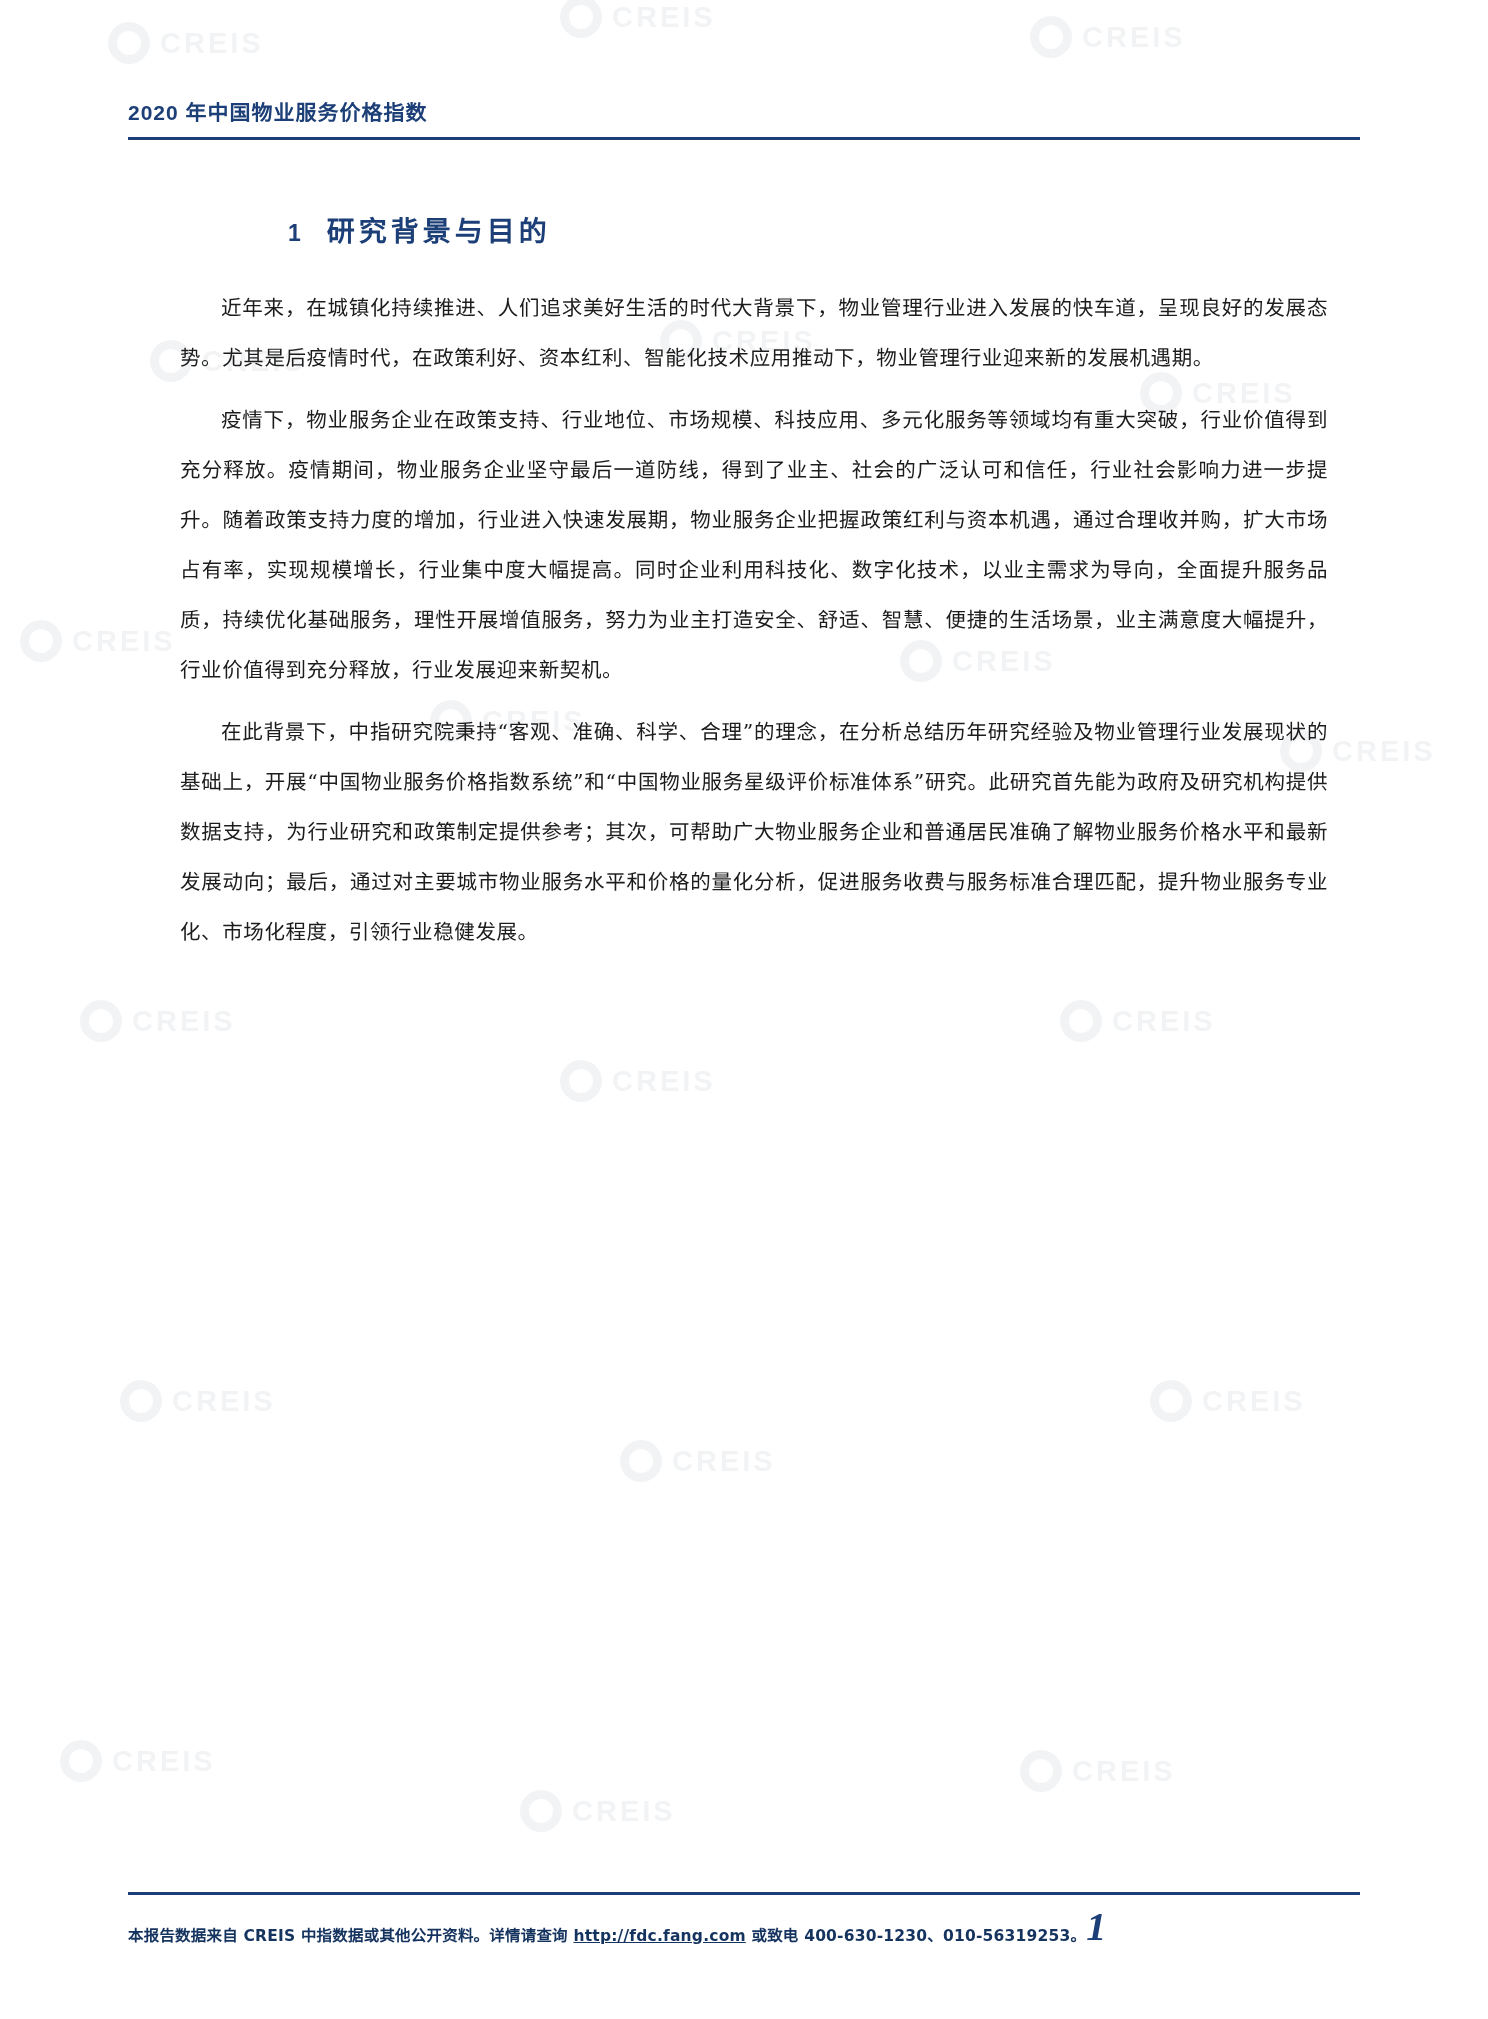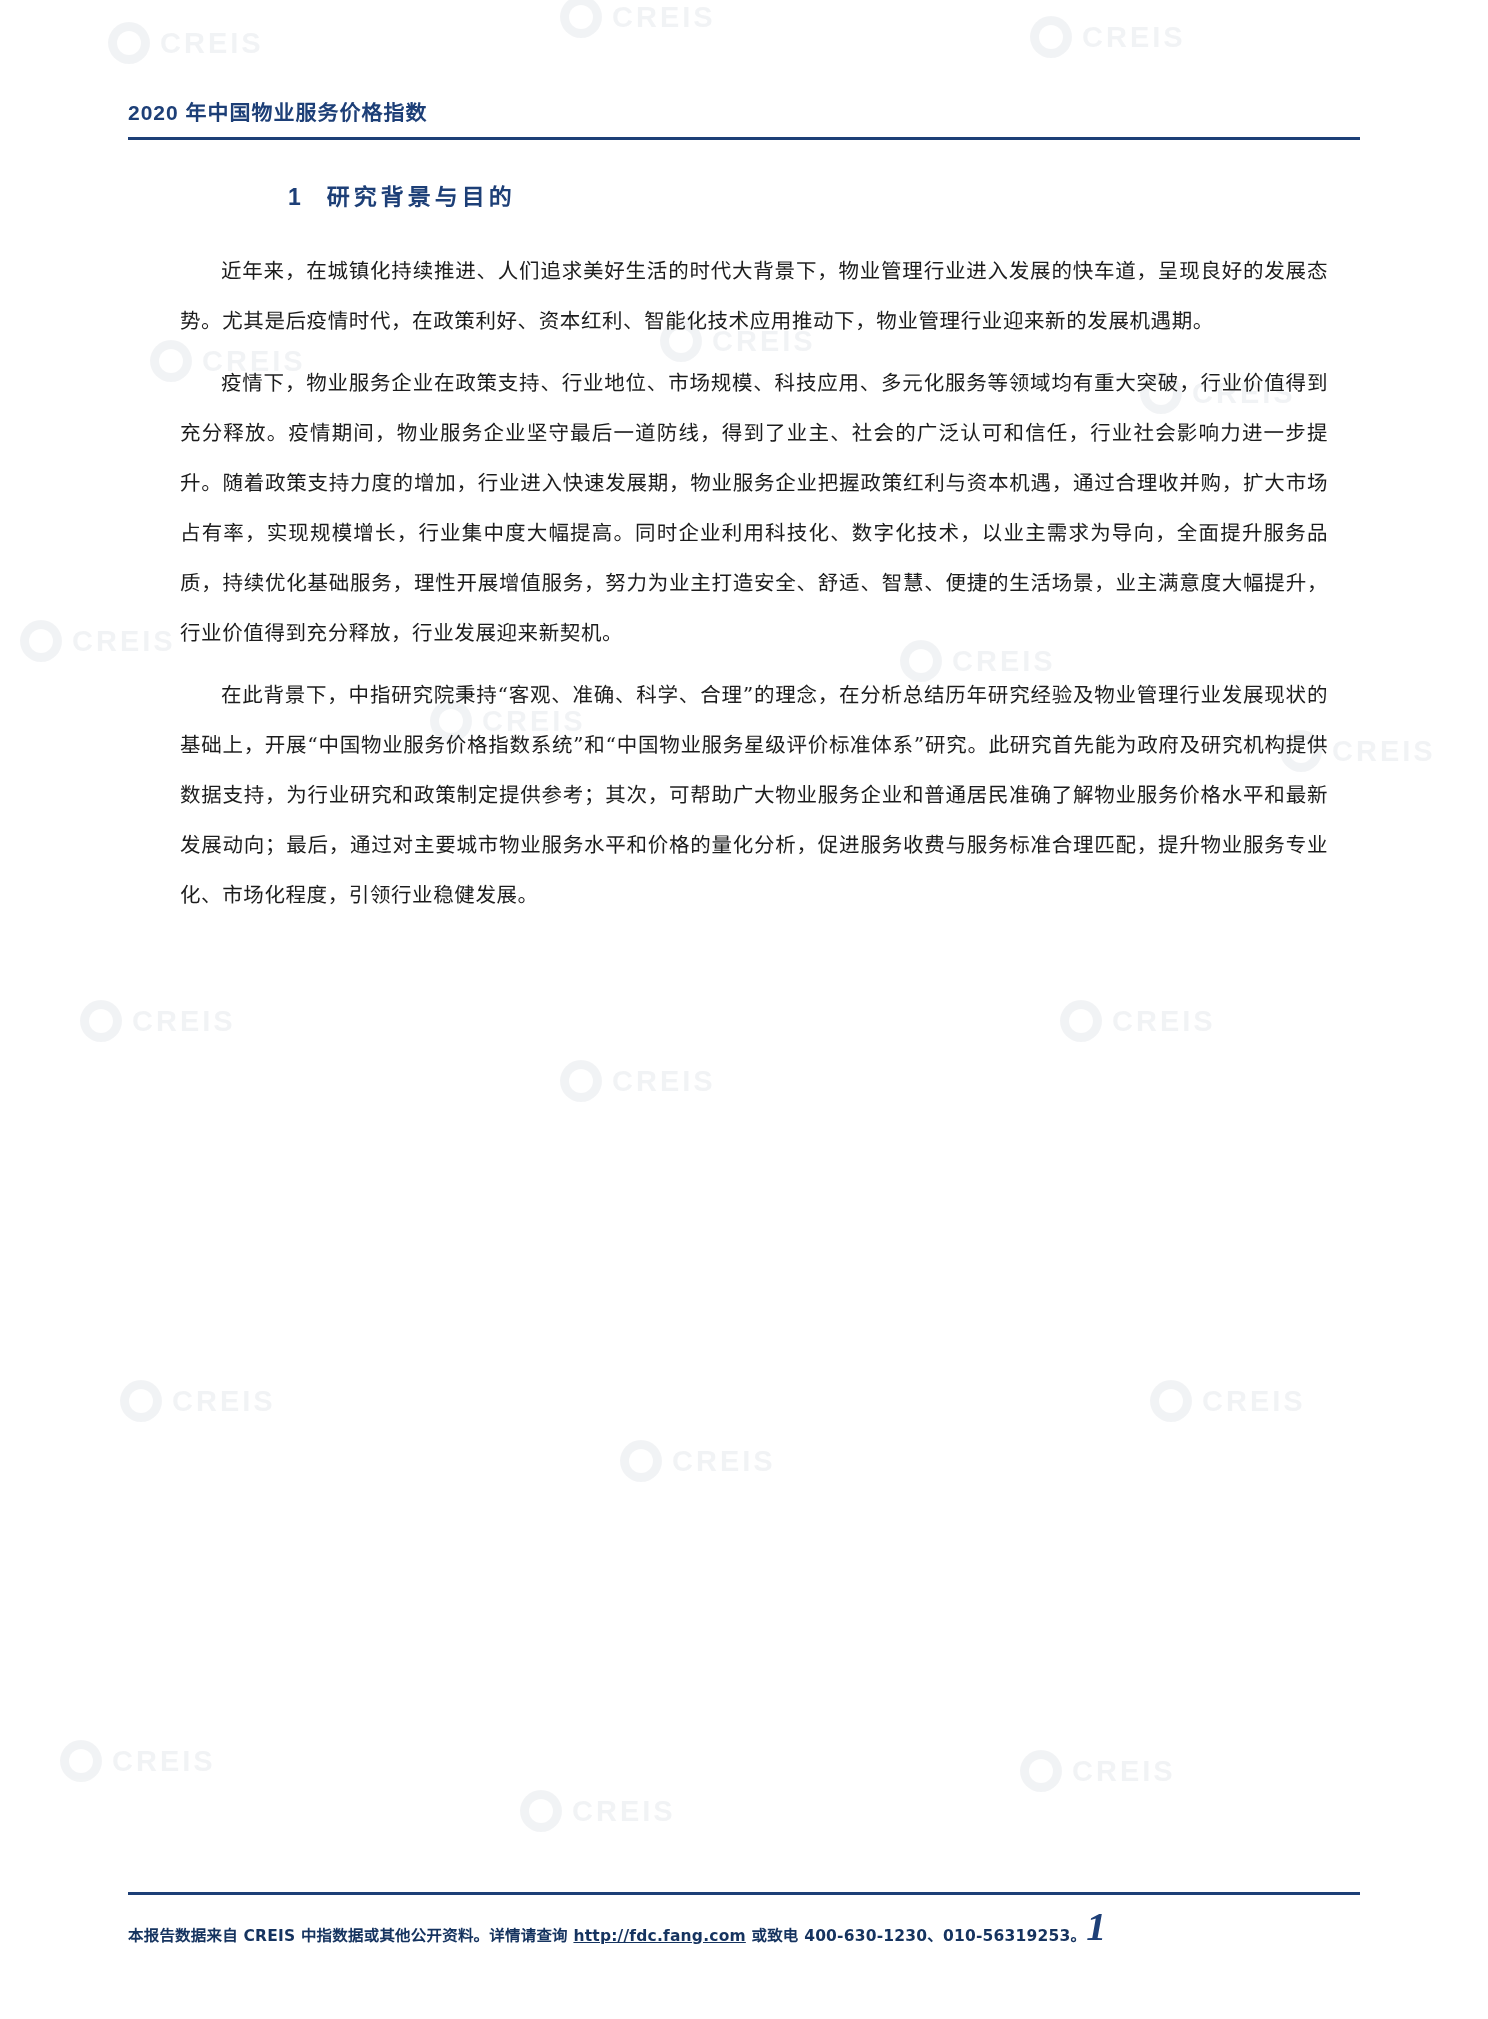--- a/index.html
+++ b/index.html
@@ -101,24 +101,25 @@
     margin: 0 0 34px 108px;
   }
   .section-number {
     font-family: "Liberation Sans", sans-serif;
     font-size: 23px;
     font-weight: 700;
     color: #1d3f77;
   }
   .section-title {
     font-family: Liberation Serif, serif;
-    font-size: 23px;
+    font-size: 28px;
     font-weight: 700;
     color: #1d3f77;
     letter-spacing: 4px;
+    margin-top: 31px;
   }
   .para {
     font-family: "DejaVu Serif", "Liberation Serif", serif;
     font-size: 20.5px;
     line-height: 50px;
     color: #1c1c1c;
     text-indent: 2em;
     text-align: justify;
     text-justify: inter-ideograph;
     margin: 0 0 12px 0;

